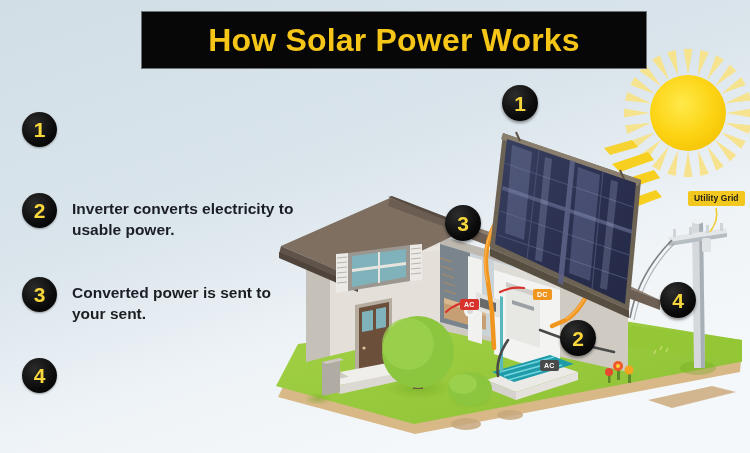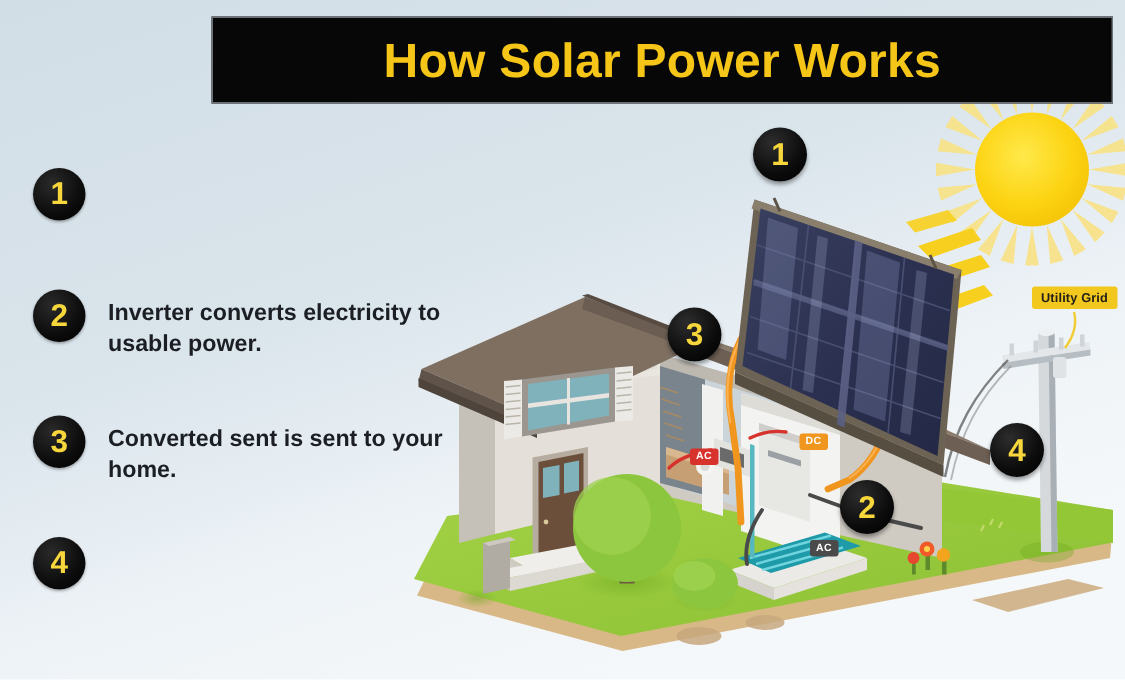--- a/index.html
+++ b/index.html
@@ -24,21 +24,21 @@
     left: 0; top: 0;
     width: 750px;
     height: 453px;
   }
 
   
   .title-bar {
     position: absolute;
     left: 141px;
     top: 11px;
-    width: 601px;
+    width: 506px;
     height: 58px;
     background: #070707;
     border: 1px solid #6c7278;
     box-sizing: border-box;
     display: flex;
     align-items: center;
     justify-content: center;
     z-index: 40;
   }
   .title-text {
@@ -474,21 +474,21 @@
       <div class="badge">1</div>
     </div>
 
     <div class="step step-2">
       <div class="badge">2</div>
       <div class="step-text">Inverter converts electricity to usable power.</div>
     </div>
 
     <div class="step step-3">
       <div class="badge">3</div>
-      <div class="step-text">Converted sent is sent to your home.</div>
+      <div class="step-text">Converted power is sent to your sent.</div>
     </div>
 
     <div class="step step-4">
       <div class="badge">4</div>
     </div>
 
   </div>
 
   <div class="callout" style="left:502px; top:85px;">1</div>
 

